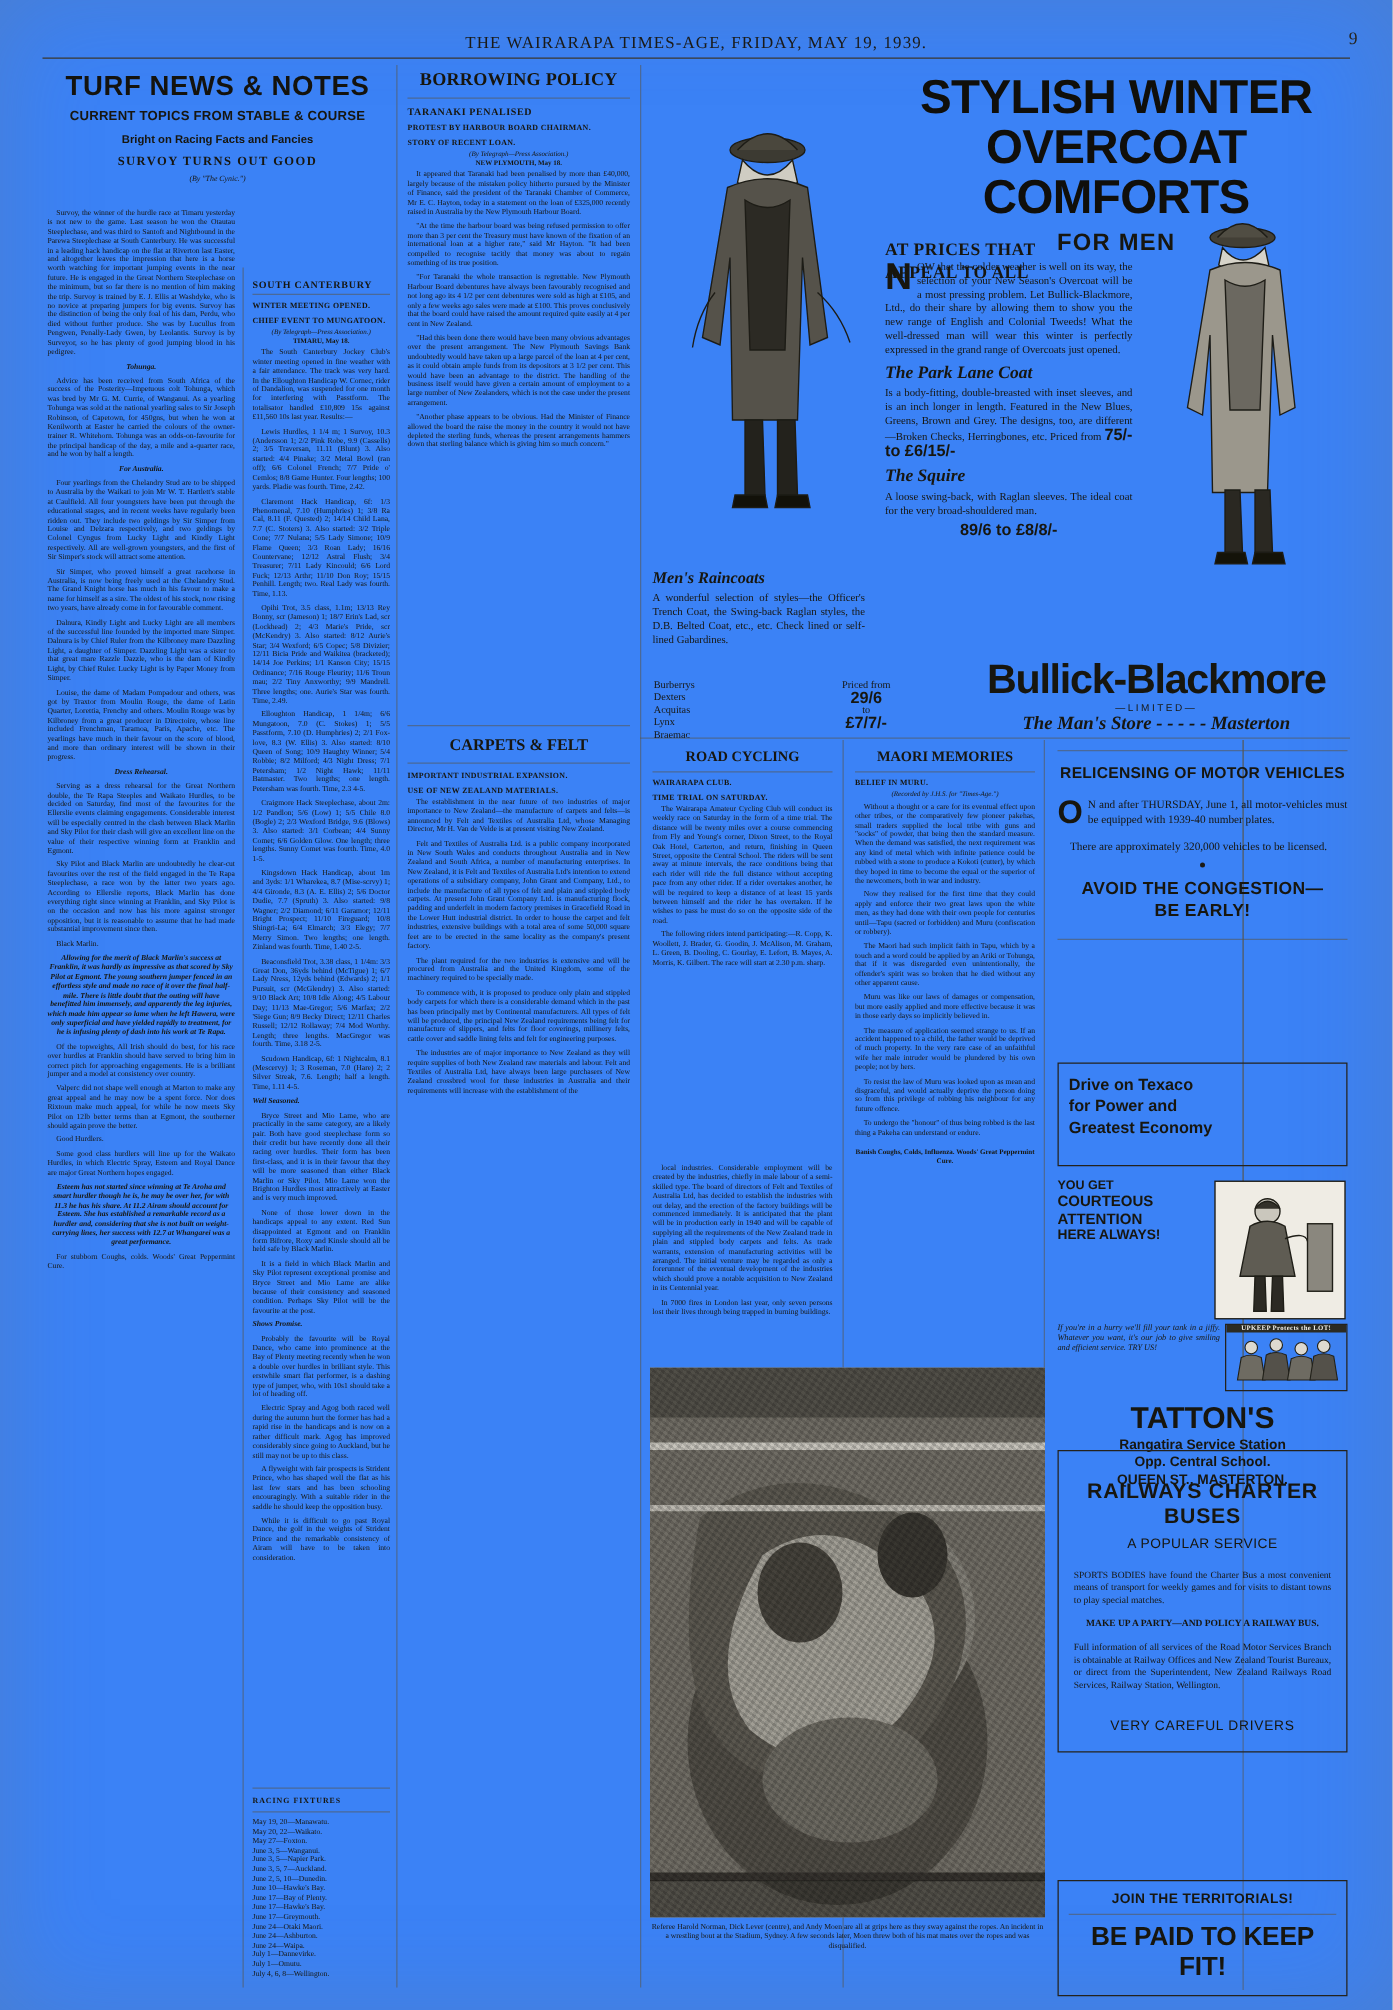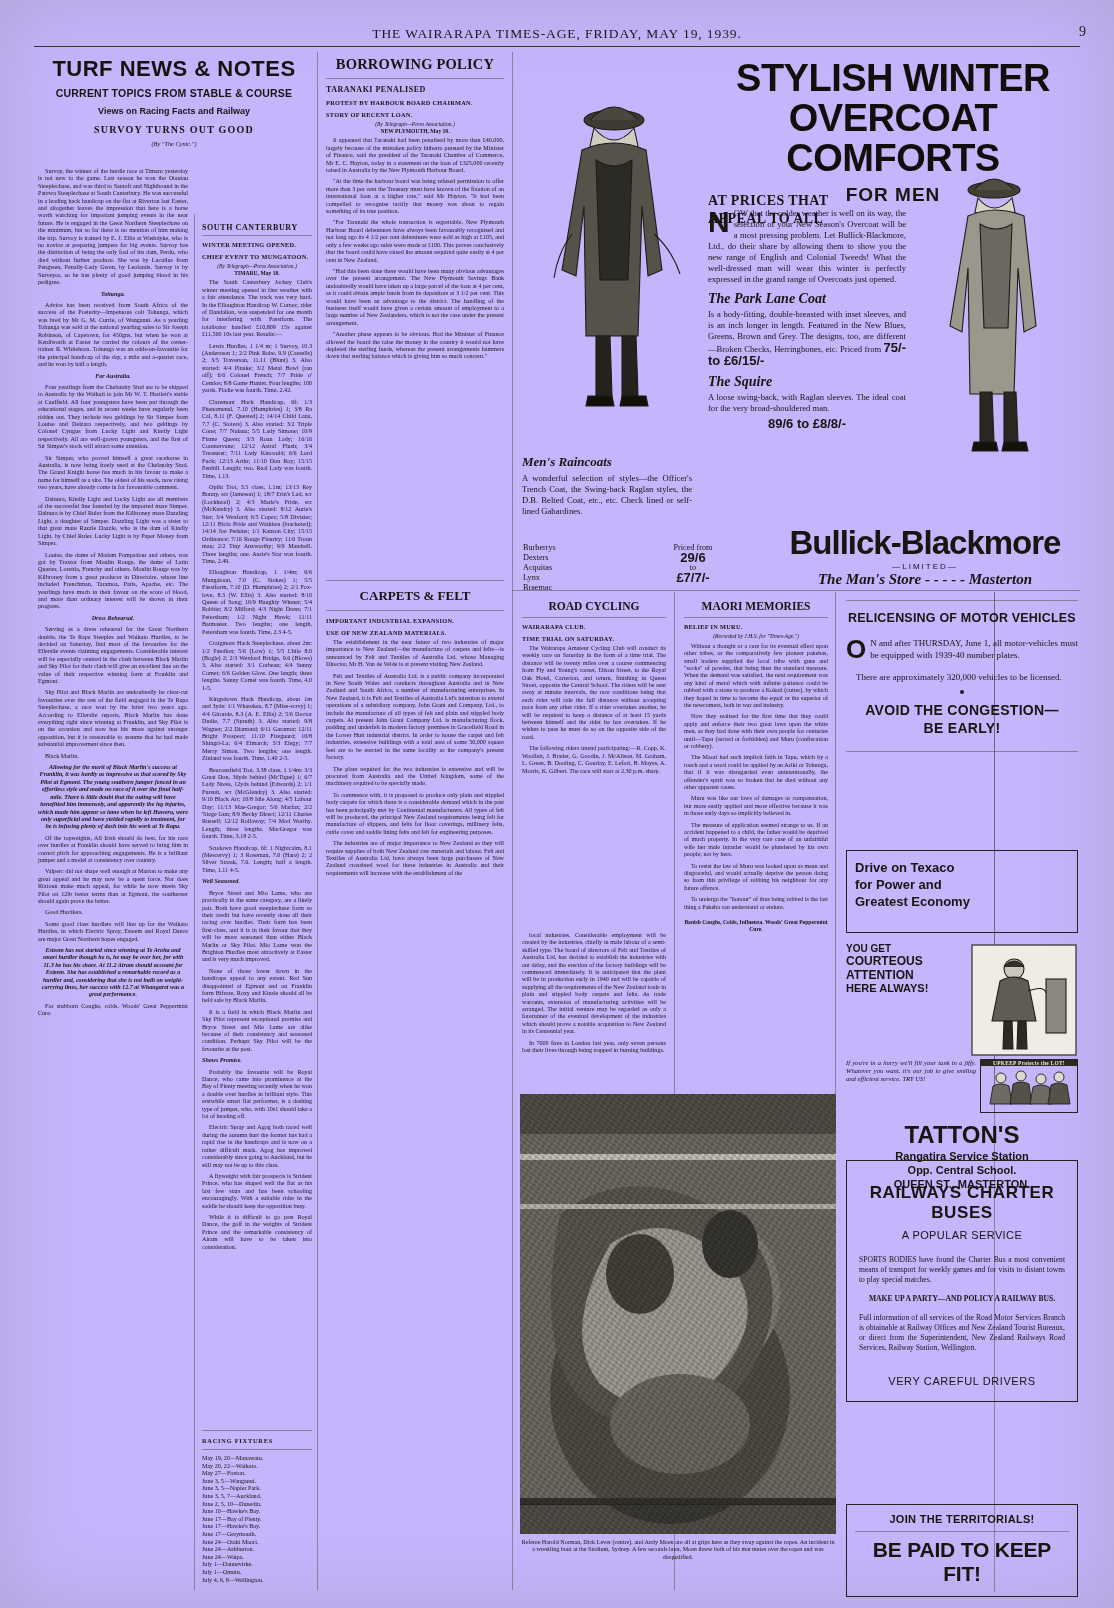--- a/index.html
+++ b/index.html
@@ -1,18 +1,18 @@
 <!DOCTYPE html>
 <html><head>
 <meta charset="utf-8">
 <style>
   html,body{margin:0;padding:0;background:#cfcfc9;}
   body{font-family:"Liberation Serif", serif;}
   #page{
-    position:relative;width:1114px;height:1608px;background:#c4b5fd;
+    position:relative;width:1114px;height:1608px;background:#3b82f6;
     margin:0 auto;overflow:hidden;
     box-shadow:inset 0 0 80px rgba(120,115,100,.25);
   }
   .masthead{
     position:absolute;top:26px;left:0;width:1114px;text-align:center;
     font-size:13.5px;letter-spacing:.9px;color:#1b1a17;
   }
   .folio{position:absolute;top:24px;right:28px;font-size:14px;color:#26241f;}
   .rule-top{position:absolute;top:46px;left:34px;width:1046px;height:1px;background:#3a372f;}
   .sheet{position:absolute;top:52px;left:34px;width:1046px;height:1538px;}
@@ -133,21 +133,21 @@
     <div class="vsep" style="left:640px;top:540px;height:998px;"></div>
     <div class="vsep" style="left:801px;top:540px;height:520px;"></div>
     <div class="vsep" style="left:960px;top:540px;height:520px;"></div>
     <div class="hsep" style="left:478px;top:538px;width:568px;"></div>
     <div class="vsep" style="left:160px;top:162px;height:1376px;"></div>
     <div class="vsep" style="left:960px;top:540px;height:1000px;"></div>
 
     <div class="col" style="left:0;top:4px;width:280px;">
       <div class="turf-title">TURF NEWS &amp; NOTES</div>
       <div class="turf-sub">CURRENT TOPICS FROM STABLE &amp; COURSE</div>
-      <div class="turf-sub2">Views on Racing Facts and Railway</div>
+      <div class="turf-sub2">Bright on Racing Facts and Fancies</div>
       <div class="turf-sub3">SURVOY TURNS OUT GOOD</div>
       <div class="byline">(By "The Cynic.")</div>
     </div>
 
     <div class="col body-text" style="left:4px;top:116px;width:150px;">
       <p>Survoy, the winner of the hurdle race at Timaru yesterday is not new to the game. Last season he won the Otautau Steeplechase, and was third to Santoft and Nightbound in the Parewa Steeplechase at South Canterbury. He was successful in a leading hack handicap on the flat at Riverton last Easter, and altogether leaves the impression that here is a horse worth watching for important jumping events in the near future. He is engaged in the Great Northern Steeplechase on the minimum, but so far there is no mention of him making the trip. Survoy is trained by E. J. Ellis at Washdyke, who is no novice at preparing jumpers for big events. Survoy has the distinction of being the only foal of his dam, Perdu, who died without further produce. She was by Lucullus from Pengwen, Penally-Lady Gwen, by Leolantis. Survoy is by Surveyor, so he has plenty of good jumping blood in his pedigree.</p>
       <p class="run-in center" style="text-indent:0">Tohunga.</p>
       <p>Advice has been received from South Africa of the success of the Posterity—Impetuous colt Tohunga, which was bred by Mr G. M. Currie, of Wanganui. As a yearling Tohunga was sold at the national yearling sales to Sir Joseph Robinson, of Capetown, for 450gns, but when he won at Kenilworth at Easter he carried the colours of the owner-trainer R. Whitehorn. Tohunga was an odds-on-favourite for the principal handicap of the day, a mile and a-quarter race, and he won by half a length.</p>
       <p class="run-in center" style="text-indent:0">For Australia.</p>
       <p>Four yearlings from the Chelandry Stud are to be shipped to Australia by the Waikati to join Mr W. T. Hartlett's stable at Caulfield. All four youngsters have been put through the educational stages, and in recent weeks have regularly been ridden out. They include two geldings by Sir Simper from Louise and Delzara respectively, and two geldings by Colonel Cyngus from Lucky Light and Kindly Light respectively. All are well-grown youngsters, and the first of Sir Simper's stock will attract some attention.</p>

